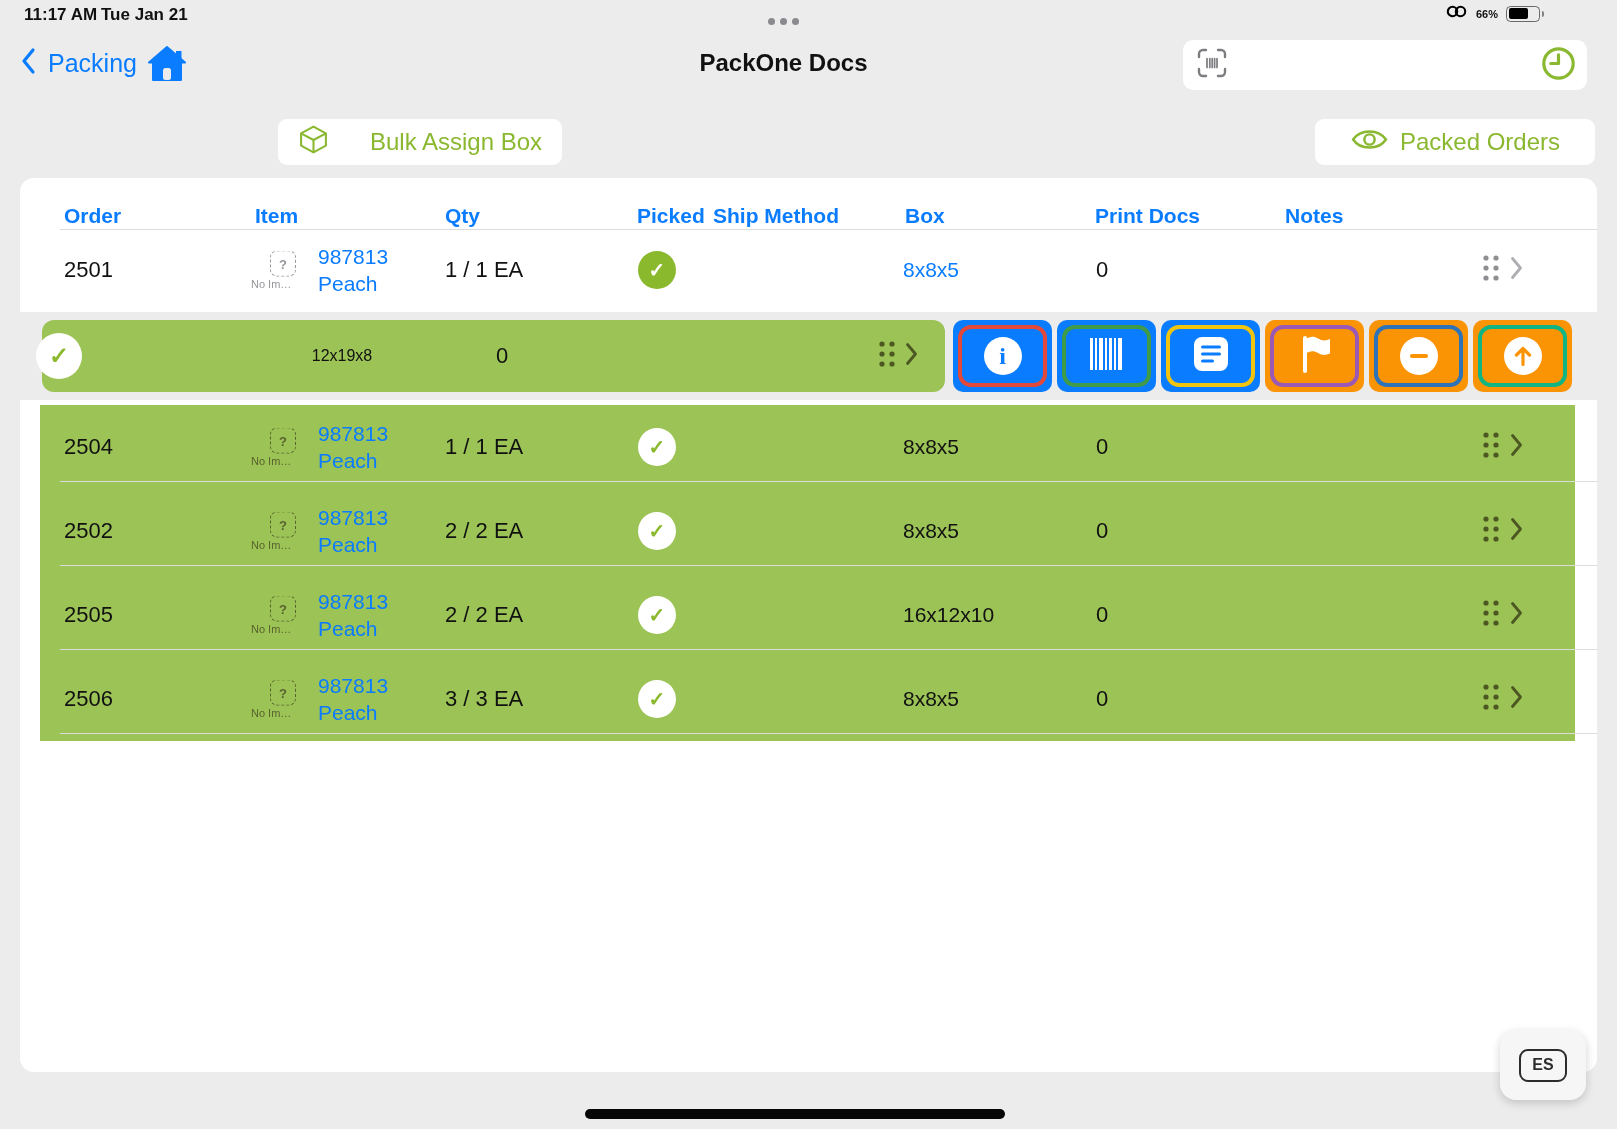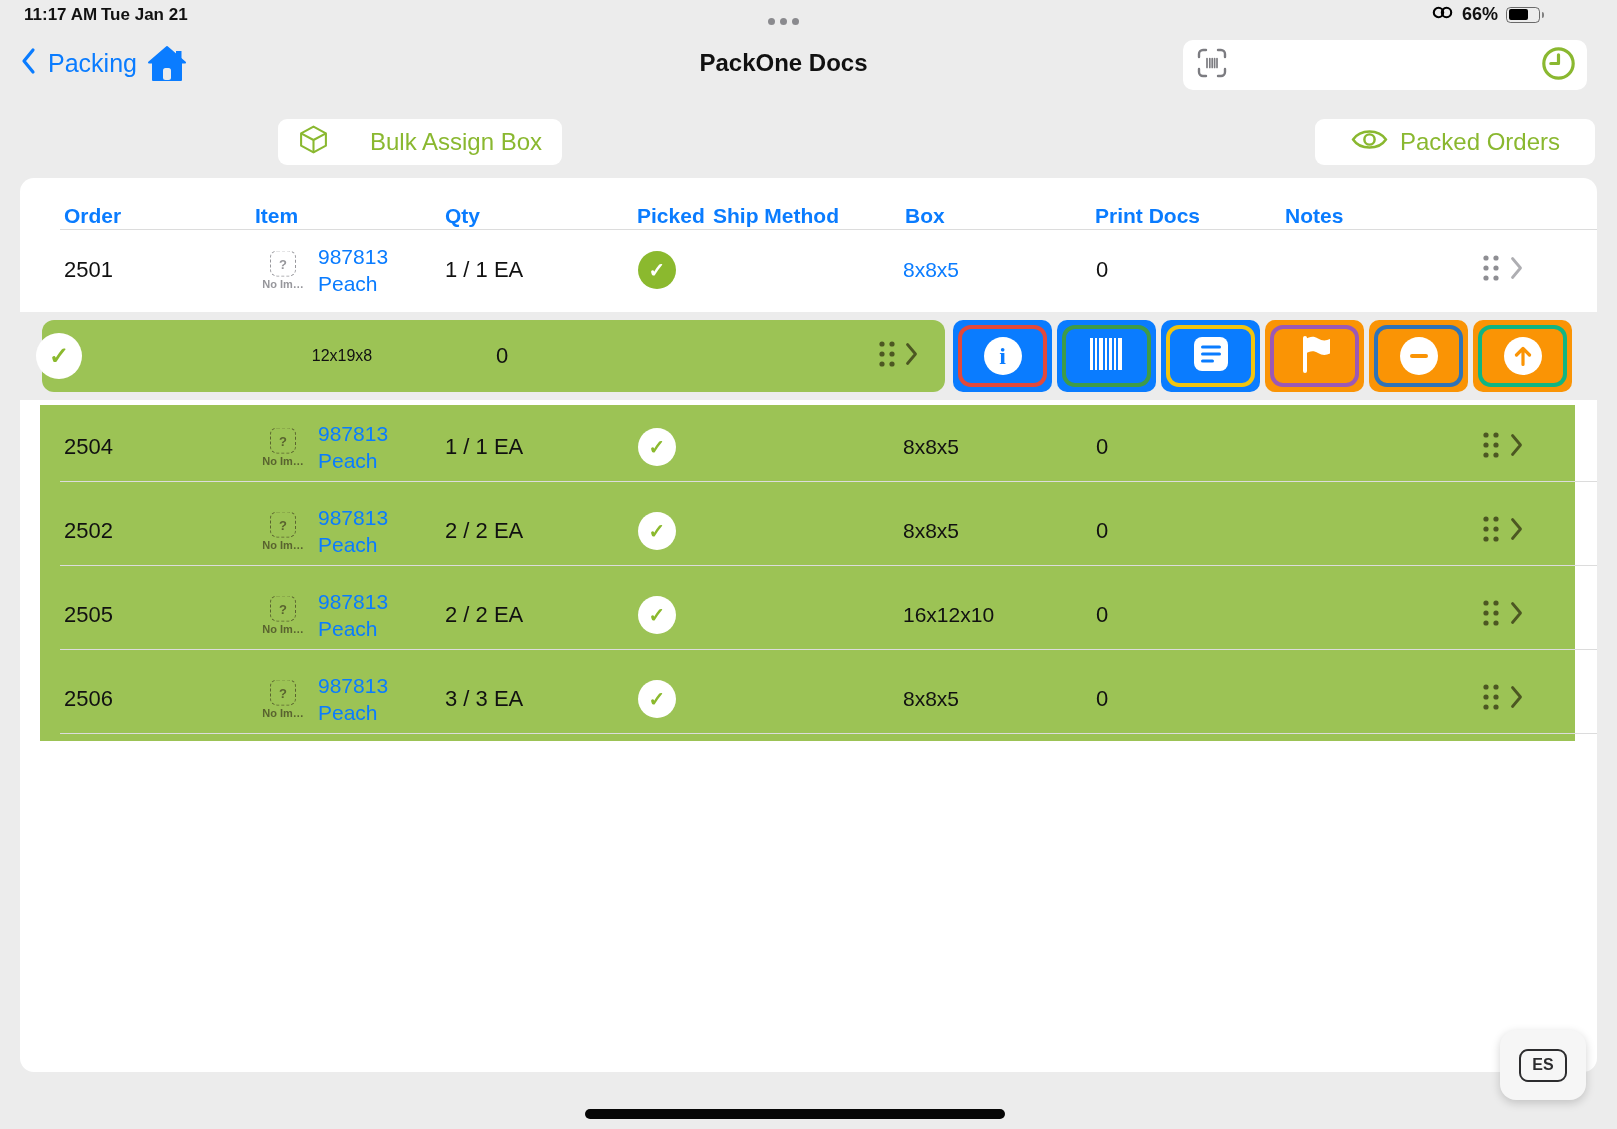--- a/index.html
+++ b/index.html
@@ -12,21 +12,21 @@
   *{margin:0;padding:0;box-sizing:border-box;}
   body{background:#d8d8d8;font-family:"Liberation Sans",sans-serif;}
   .screen{position:relative;width:1617px;height:1129px;background:var(--bg);overflow:hidden;color:var(--ink);}
 
   
   .st-time{position:absolute;left:24px;top:5px;font-size:17px;font-weight:700;}
   .st-date{position:absolute;left:101px;top:5px;font-size:17px;font-weight:700;}
   .mt-dots{position:absolute;left:0;top:11px;width:1567px;text-align:center;}
   .mt-dots i{display:inline-block;width:7px;height:7px;border-radius:50%;background:#8a8a8e;margin:0 2.5px;}
   .st-right{position:absolute;right:73px;top:4px;display:flex;align-items:center;gap:8px;}
-  .bat-pct{font-size:18px;font-weight:700;}
+  .bat-pct{font-size:11px;font-weight:700;}
   .battery{display:flex;align-items:center;}
   .bat-body{width:34px;height:16px;border:1.6px solid rgba(0,0,0,.55);border-radius:4.5px;padding:1.5px;}
   .bat-fill{width:66%;height:100%;background:#000;border-radius:2px;}
   .bat-tip{width:2.5px;height:6px;background:rgba(0,0,0,.45);border-radius:0 2px 2px 0;margin-left:1.5px;}
 
   
   .back-btn{position:absolute;left:20px;top:47px;display:flex;align-items:center;gap:12px;cursor:pointer;}
   .back-label{color:var(--blue);font-size:25px;}
   .home-btn{position:absolute;left:146px;top:44px;cursor:pointer;}
   .page-title{position:absolute;left:0;top:49px;width:1567px;text-align:center;font-size:24px;font-weight:700;}
@@ -42,21 +42,21 @@
   
   .panel{position:absolute;left:20px;top:178px;width:1577px;height:894px;background:var(--panel);border-radius:14px;}
   .th{position:absolute;top:190px;font-size:21px;font-weight:700;color:var(--blue);margin-top:14px;}
   .sep{position:absolute;left:60px;width:1537px;height:1px;background:var(--sep);}
 
   .rowwrap{position:absolute;left:40px;width:1535px;}
   .row-white{top:230px;height:80px;}
   .row-green{height:84px;background:var(--green);border-radius:0;}
   .cell{position:absolute;top:50%;transform:translateY(-50%);}
   .c-order{left:24px;font-size:22px;}
-  .c-noimg{left:211px;width:64px;text-align:center;font-weight:bold;}
+  .c-noimg{left:211px;width:64px;text-align:left;}
   .ph{width:26px;height:26px;border:1.6px dashed currentColor;border-radius:7px;margin:0 auto;display:flex;align-items:center;justify-content:center;font-size:13px;font-weight:700;}
   .ph::before{content:"?";}
   .noimg-label{display:block;font-size:11px;margin-top:1px;}
   .noimg-gray{color:#97979c;}
   .noimg-dark{color:#59632f;}
   .c-item{left:278px;font-size:21px;line-height:27px;color:var(--blue);cursor:pointer;}
   .c-qty{left:405px;font-size:22px;}
   .c-check{left:598px;width:38px;height:38px;border-radius:50%;display:flex;align-items:center;justify-content:center;font-weight:700;font-size:20px;}
   .c-check::before{content:"✓";}
   .check-green{background:var(--check);color:#fff;}

